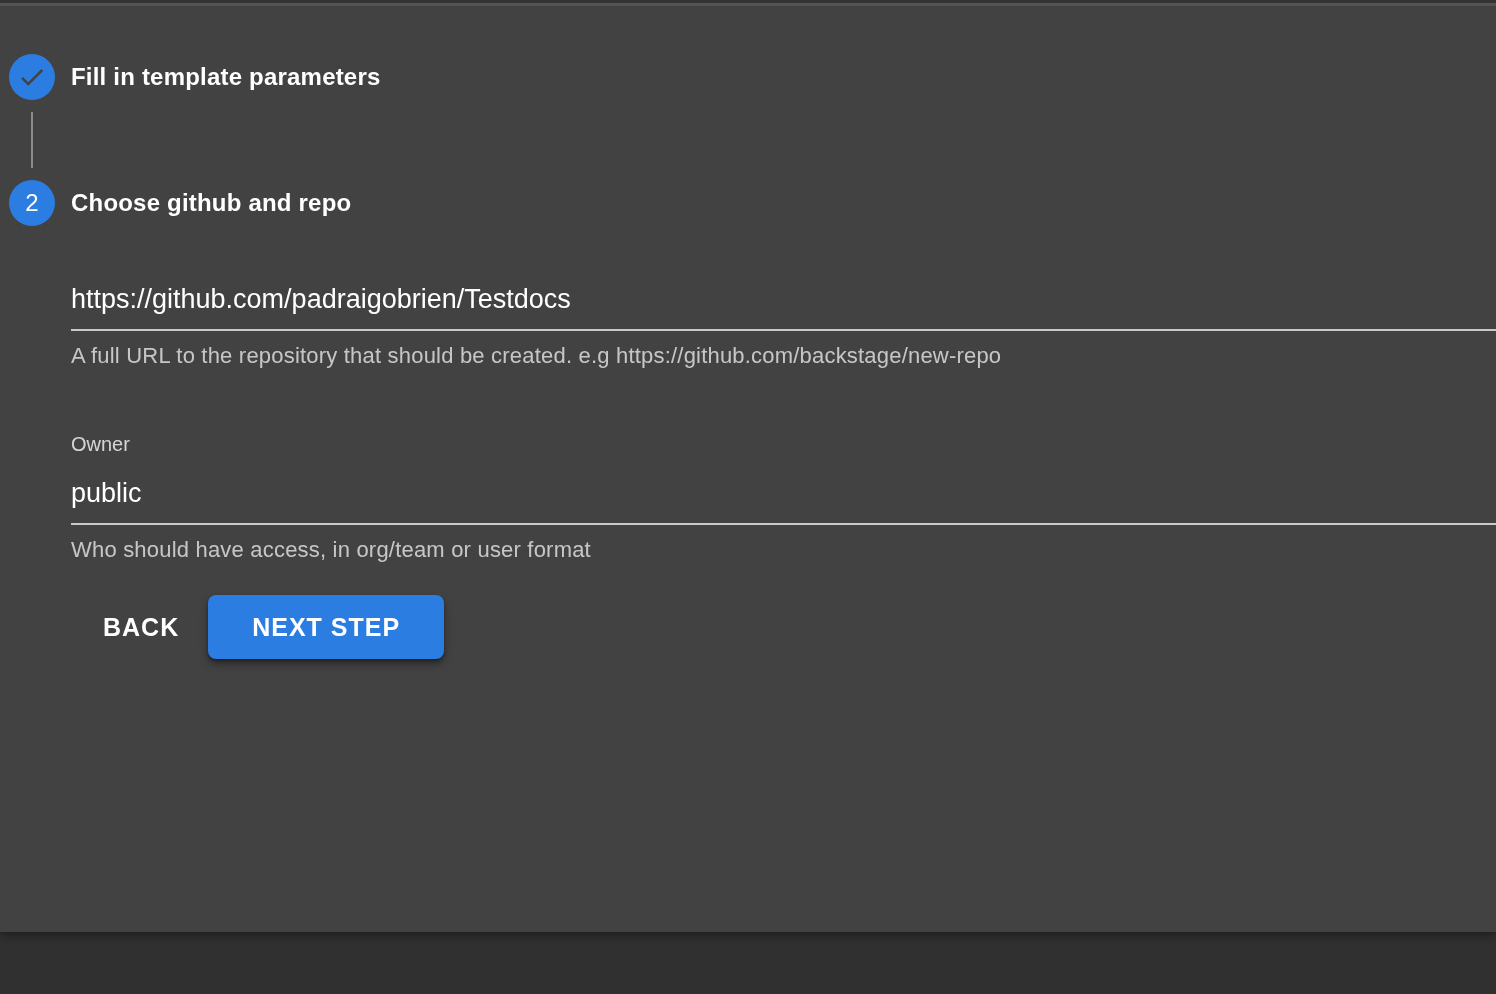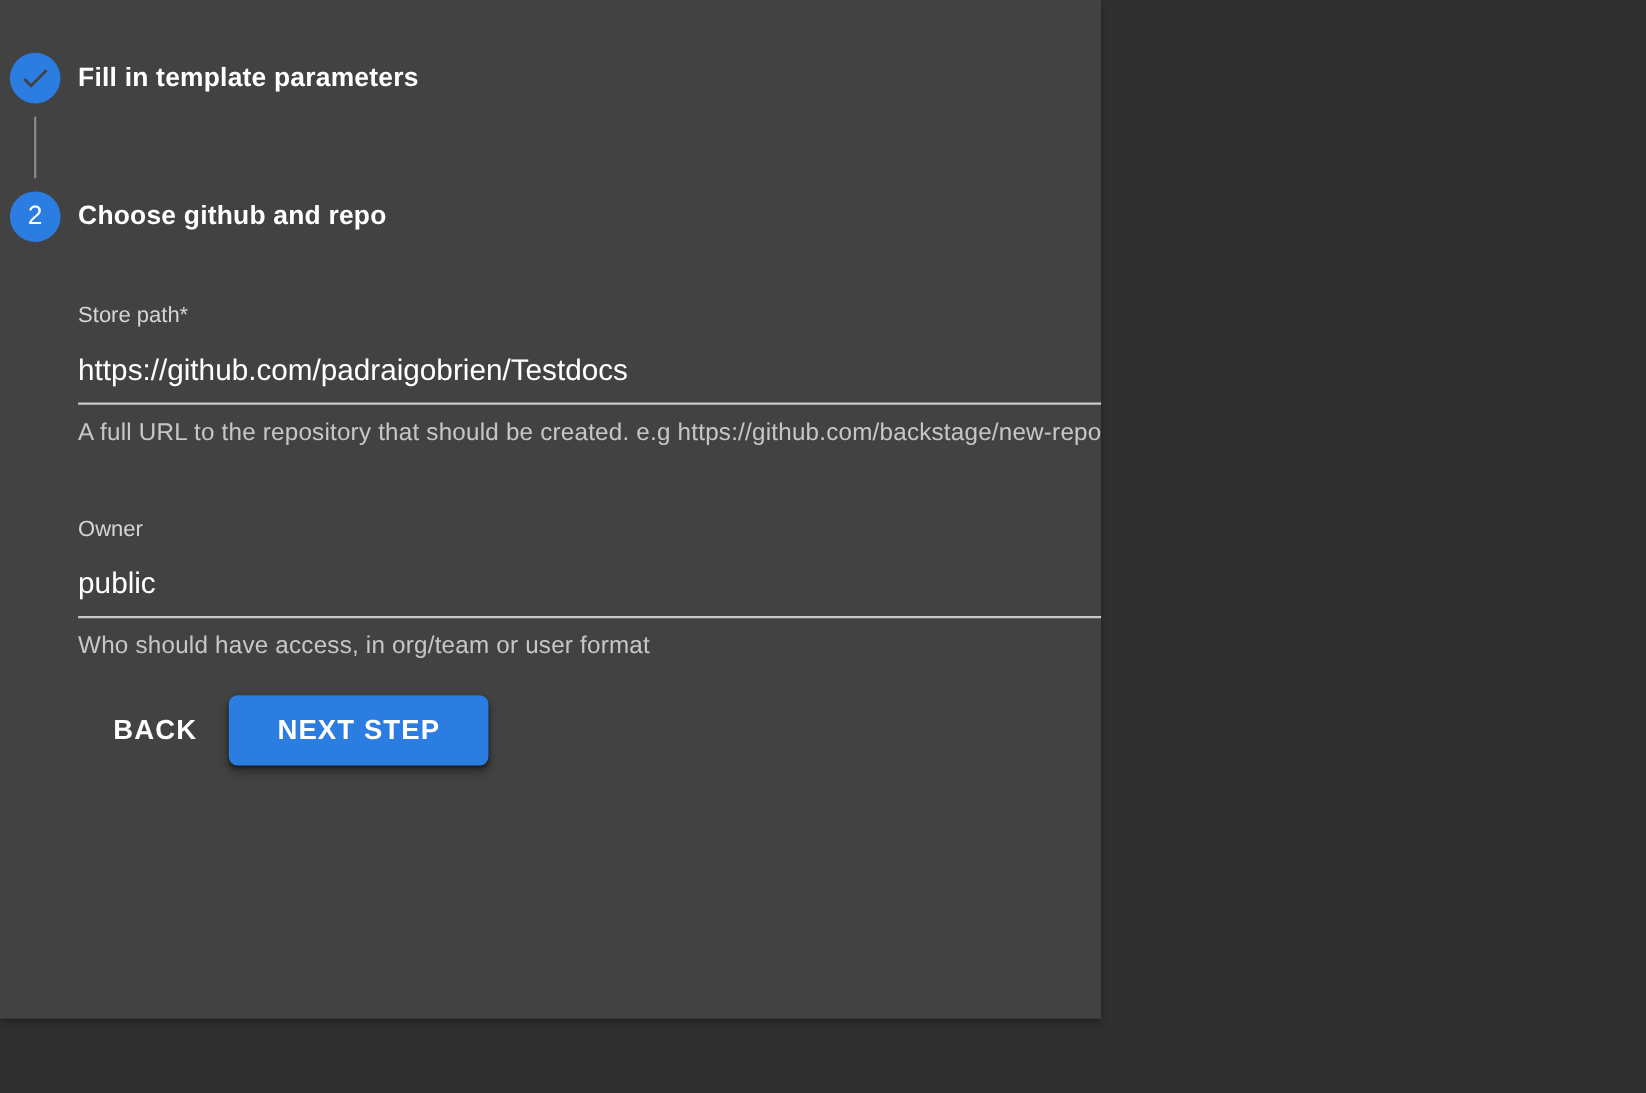--- a/index.html
+++ b/index.html
@@ -2,21 +2,21 @@
 <html style="--primary: #2b7de1;"><head>
 <meta charset="utf-8">
 <style>
   * { margin: 0; padding: 0; box-sizing: border-box; }
   html, body {
     width: 1496px; height: 994px;
     overflow: hidden;
     font-family: "Liberation Sans", "DejaVu Sans", sans-serif;
     background: #303030;
   }
-  .page { width: 1368px; height: 994px; display: flex; }
+  .page { width: 1496px; height: 994px; display: flex; flex-direction: column; }
 
   .top-edge-dark  { height: 3px; background: #343434; flex: none; }
   .top-edge-light { height: 3px; background: #565656; flex: none; }
 
   .card {
     background: #424242;
     height: 926px;
     flex: none;
     box-shadow: 0 4px 8px rgba(0,0,0,0.35);
     position: relative;
@@ -129,21 +129,20 @@
       <div class="step-icon">
         <span class="step-number">2</span>
       </div>
       <span class="step-label">Choose github and repo</span>
     </div>
 
     <div class="step-content">
 
 
       <div class="field">
-        <label class="field-label">Store path*</label>
         <input class="field-input" type="text" value="https://github.com/padraigobrien/Testdocs" style="">
         <div class="field-helper">A full URL to the repository that should be created. e.g https://github.com/backstage/new-repo</div>
       </div>
 
       <div class="field" style="margin-bottom:0;">
         <label class="field-label">Owner</label>
         <input class="field-input" type="text" value="public" style="">
         <div class="field-helper">Who should have access, in org/team or user format</div>
       </div>
 

